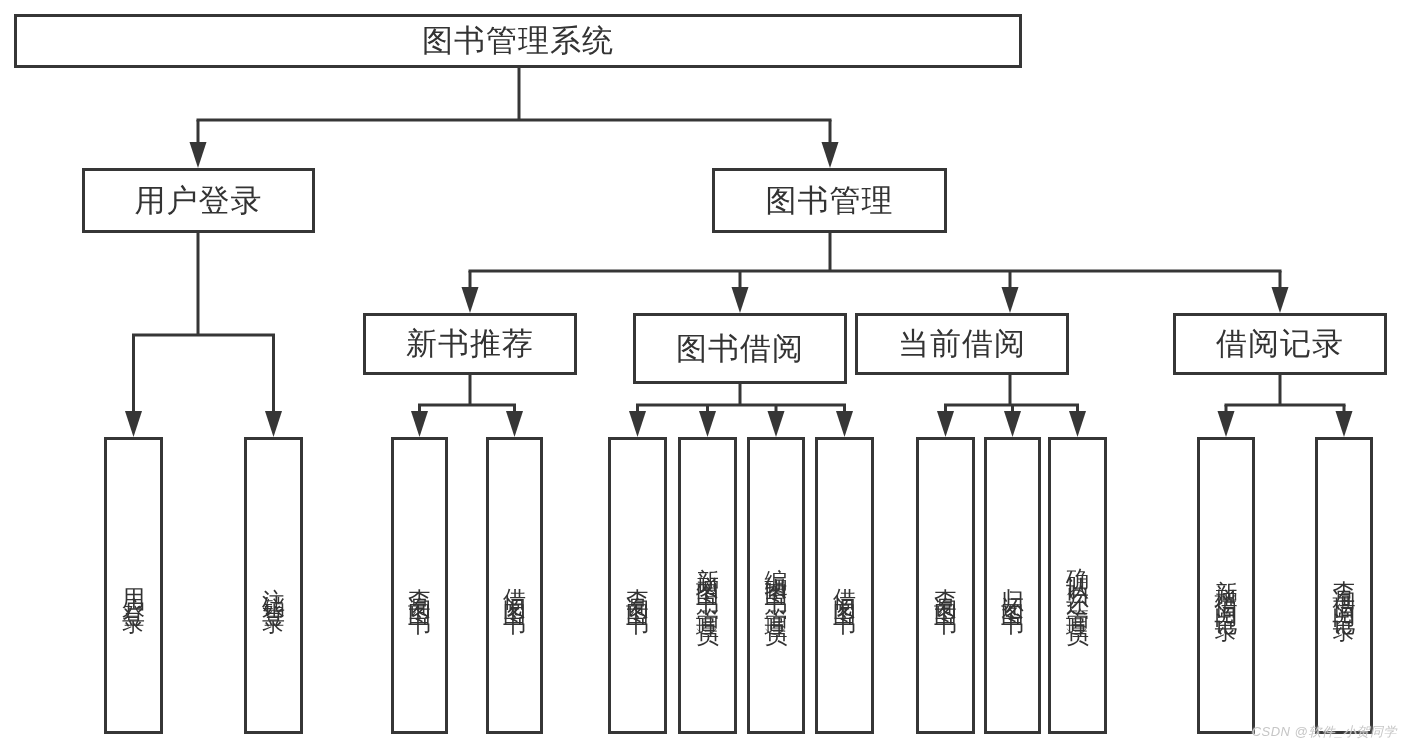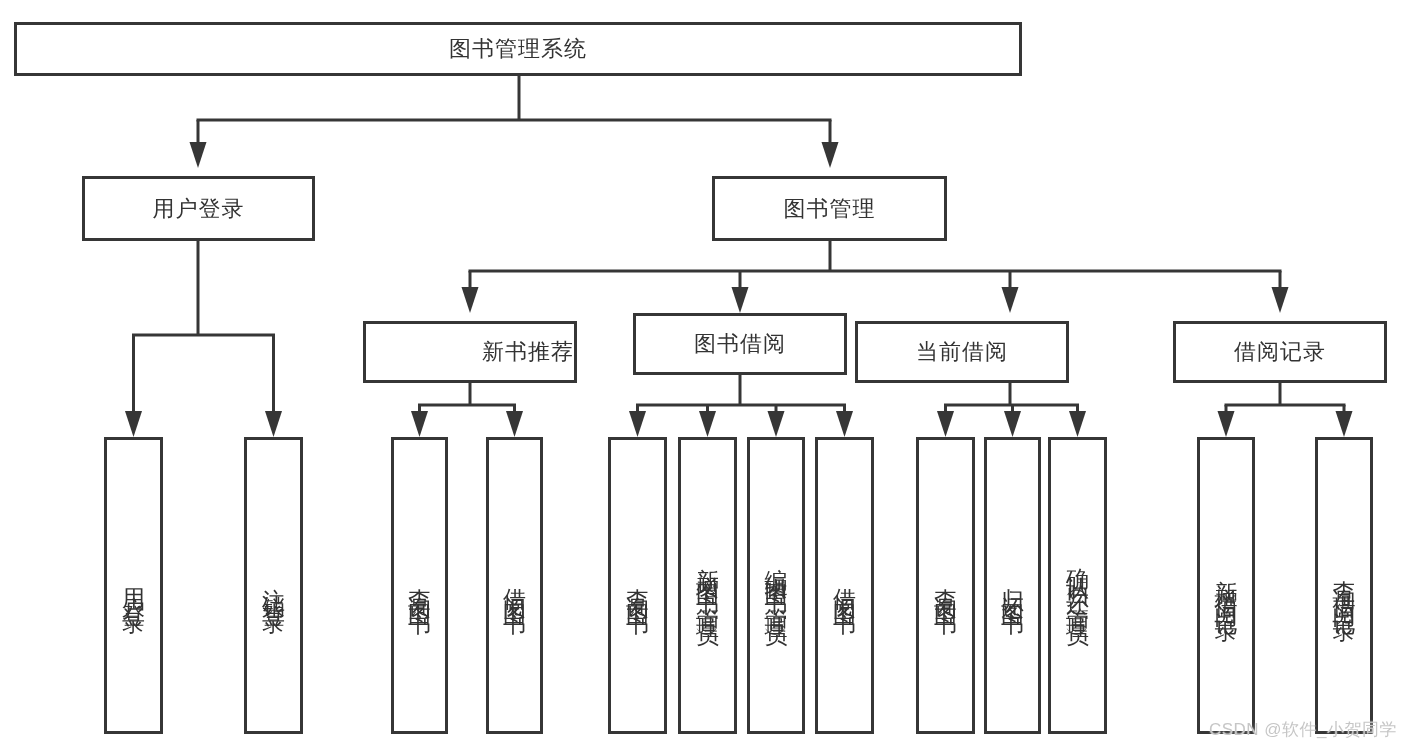--- a/index.html
+++ b/index.html
@@ -26,43 +26,43 @@
     position: absolute;
     box-sizing: border-box;
     background: #ffffff;
     border: 3px solid #363636;
     display: flex;
     align-items: center;
     justify-content: center;
     color: #333333;
   }
   .node-h {
-    font-size: 22px;
+    font-size: 31px;
     letter-spacing: 1px;
     white-space: nowrap;
-    margin-top: 8px;
   }
   .node-v {
     font-size: 23px;
   }
   .node-v span {
     writing-mode: vertical-rl;
     text-orientation: mixed;
     letter-spacing: 8px;
     line-height: 1;
   }
   .watermark {
     position: absolute;
     right: 8px;
     bottom: 6px;
-    font-size: 17px;
+    font-size: 13px;
     letter-spacing: 0.5px;
     color: #c6c6c6;
     text-shadow: 0 0 2px #ffffff;
     white-space: nowrap;
+    font-style: italic;
   }
 </style>
 </head>
 <body>
 
 <div class="stage">
 
   <svg class="connectors" viewBox="0 0 1405 747" xmlns="http://www.w3.org/2000/svg">
     <g stroke="#363636" stroke-width="3" fill="none">
 
@@ -133,24 +133,24 @@
     <span>图书管理系统</span>
   </div>
 
   <div class="node node-h" style="left:82px; top:168px; width:233px; height:65px;">
     <span>用户登录</span>
   </div>
   <div class="node node-h" style="left:712px; top:168px; width:235px; height:65px;text-align:right;">
     <span>图书管理</span>
   </div>
 
-  <div class="node node-h" style="left:363px; top:313px; width:214px; height:62px;justify-content:flex-end;">
+  <div class="node node-h" style="left:363px; top:313px; width:214px; height:62px;">
     <span>新书推荐</span>
   </div>
-  <div class="node node-h" style="left:633px; top:305px; width:214px; height:62px;">
+  <div class="node node-h" style="left:633px; top:313px; width:214px; height:71px;">
     <span>图书借阅</span>
   </div>
   <div class="node node-h" style="left:855px; top:313px; width:214px; height:62px;">
     <span>当前借阅</span>
   </div>
   <div class="node node-h" style="left:1173px; top:313px; width:214px; height:62px;">
     <span>借阅记录</span>
   </div>
 
   <div class="node node-v" style="left:104px; top:437px; width:59px; height:297px;">

